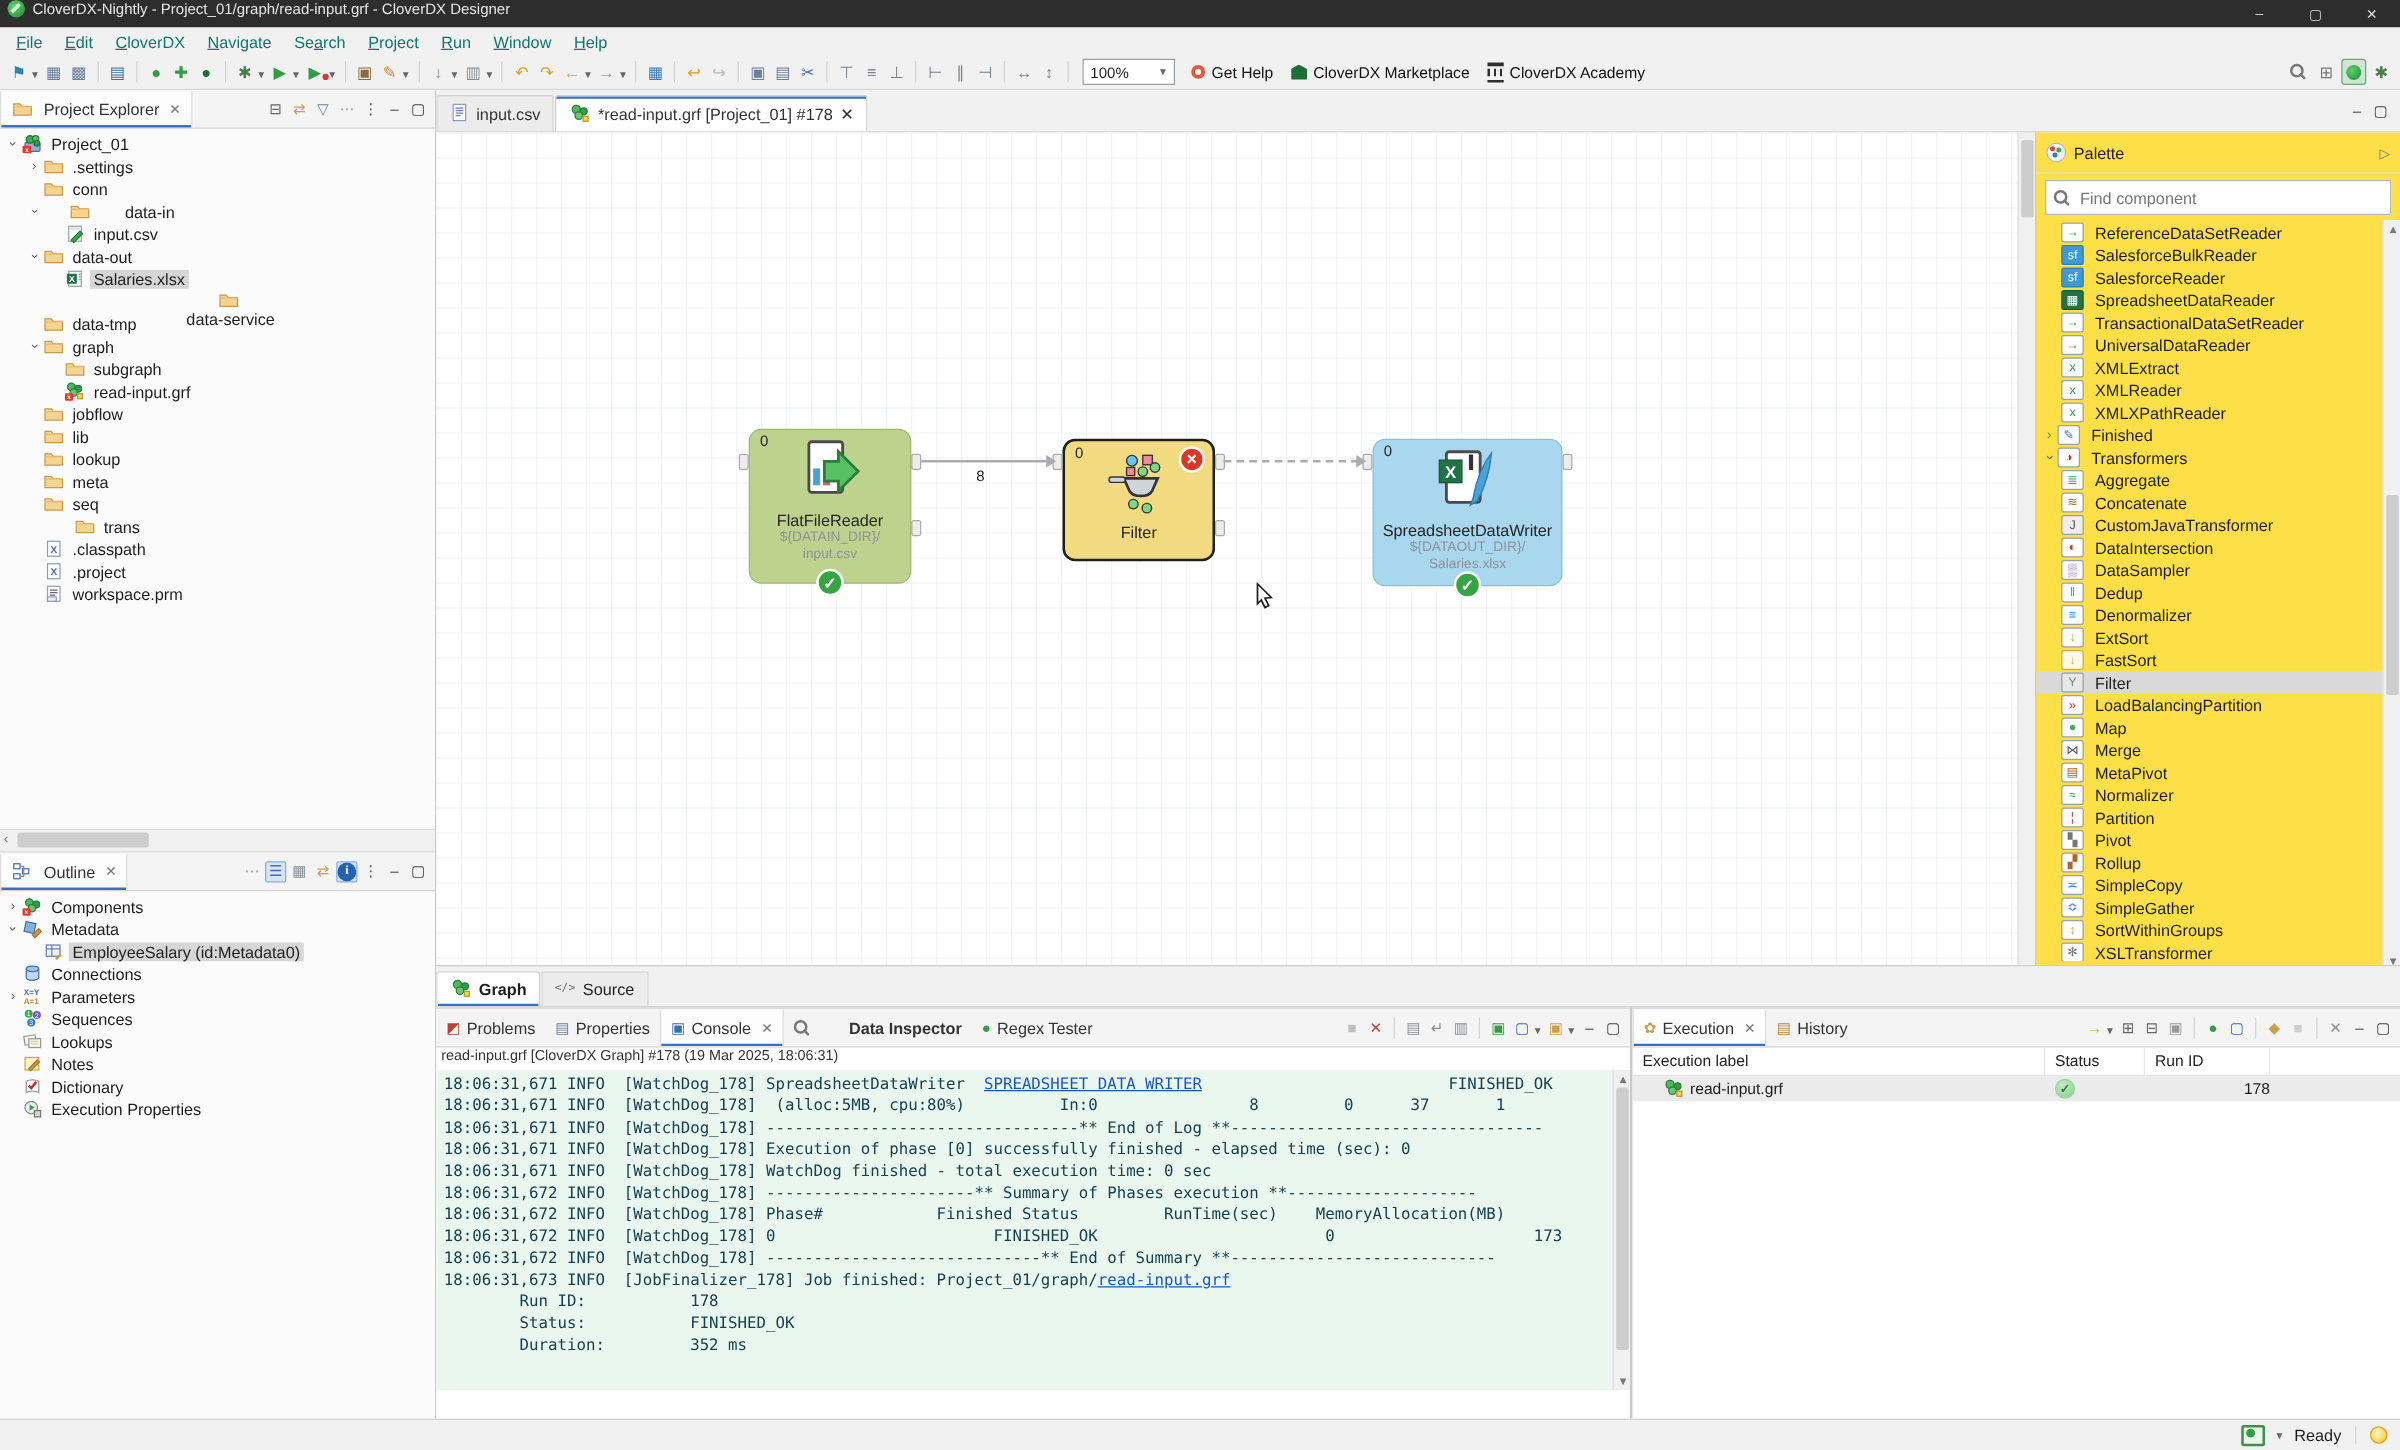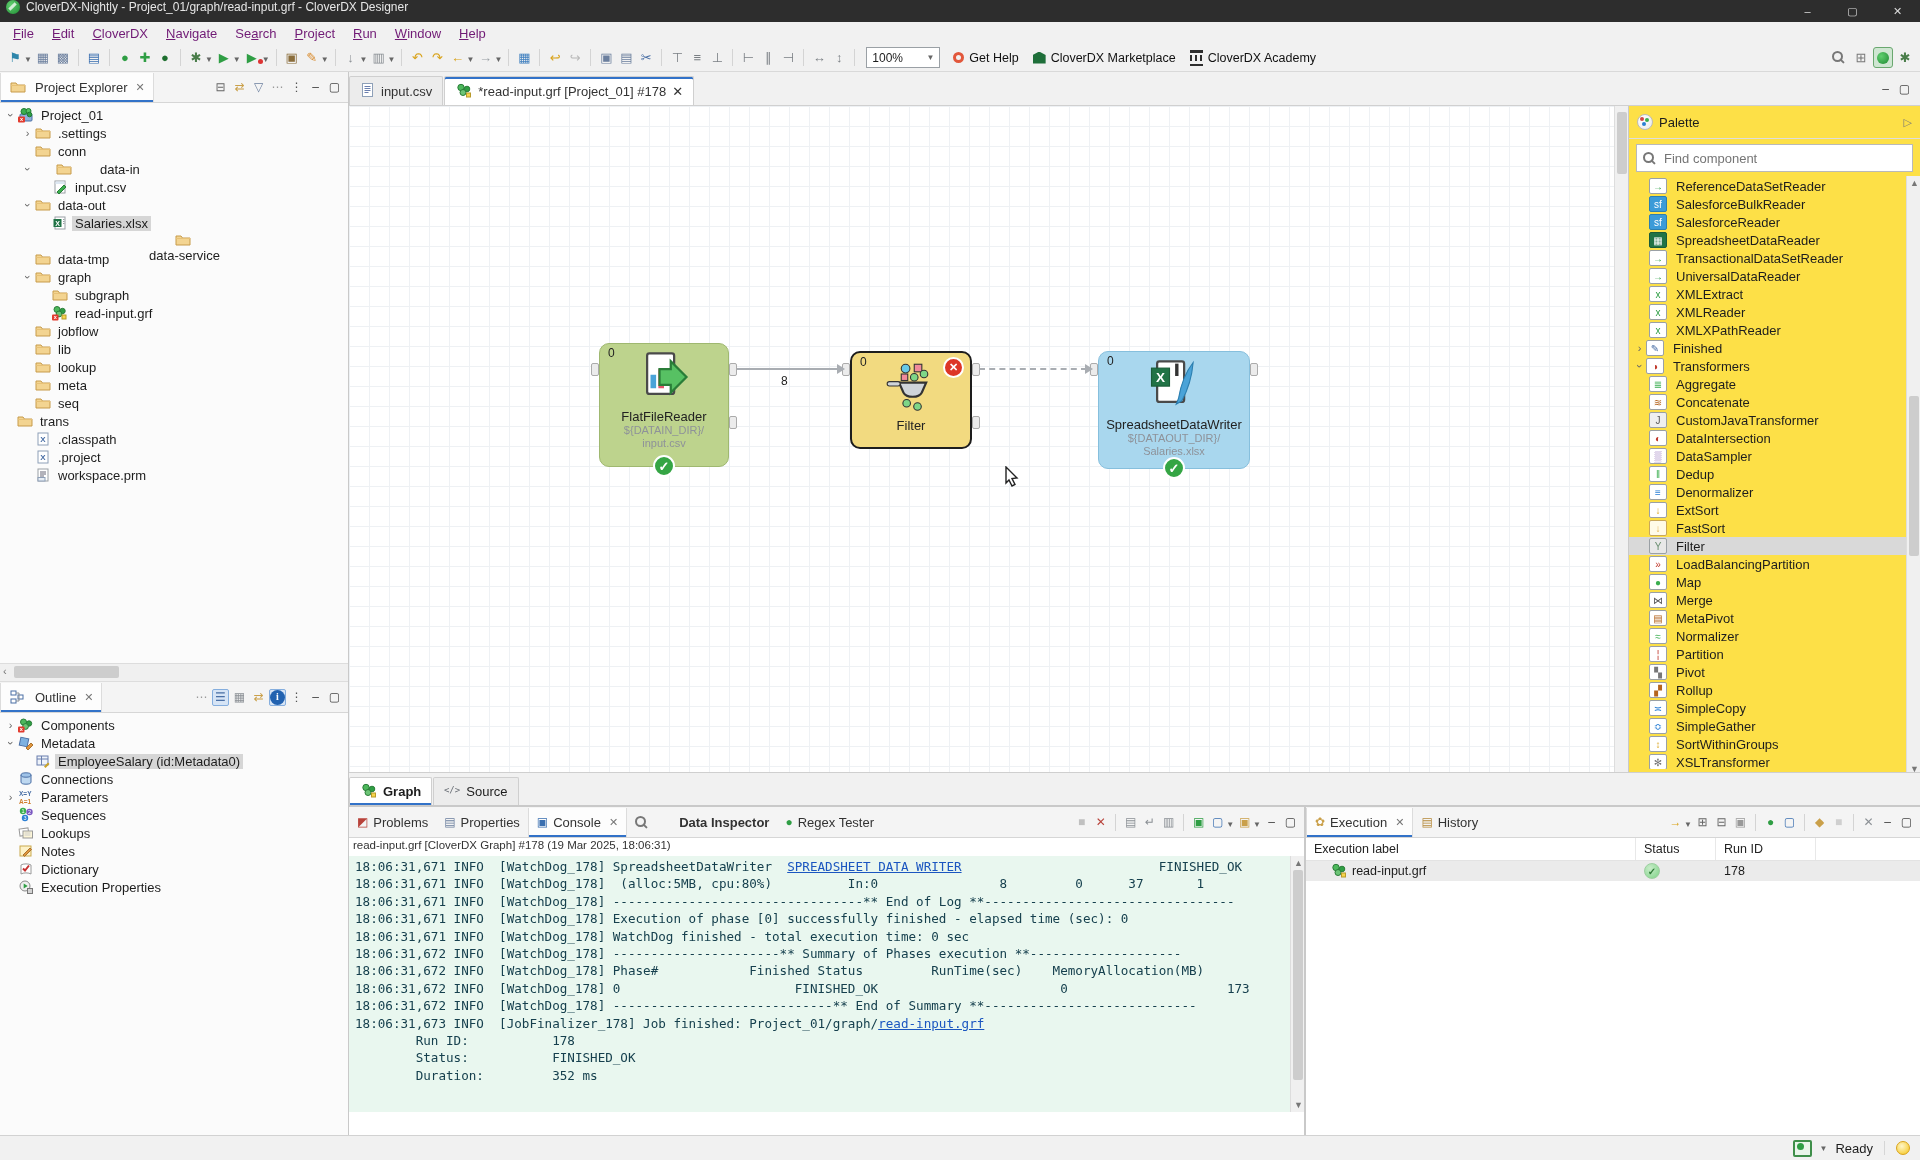--- a/index.html
+++ b/index.html
@@ -8,21 +8,21 @@
   .abs{position:absolute}
   
   .titlebar{left:0;top:0;width:1920px;height:22px;background:#2d2d2d;color:#ececec;display:flex;align-items:flex-start}
   .app-icon{width:14px;height:14px;border-radius:50%;background:radial-gradient(circle at 35% 35%,#5fcf6e,#1f8a33);margin:0 6px 0 6px;position:relative}
   .app-icon::after{content:"";position:absolute;left:5px;top:2px;width:3px;height:9px;background:#e8f7ea;transform:rotate(45deg);opacity:.85}
   .title-text{font-size:12px;color:#e6e6e6;flex:1;white-space:nowrap}
   .winbtns{display:flex;height:22px}
   .winbtn{width:45px;height:22px;display:flex;align-items:center;justify-content:center;font-size:11px;color:#dcdcdc}
   
   .menubar{left:0;top:22px;width:1920px;height:22px;background:#f1f1f1;display:flex;align-items:center;padding-left:4px;box-sizing:border-box}
-  .menu-item{padding:2px 9px;color:#701a75}
+  .menu-item{padding:2px 9px;color:#0f766e}
   .menu-item u{text-decoration:underline}
   
   .toolbar{left:0;top:44px;width:1920px;height:28px;background:#f1f1f1;border-bottom:1px solid #d9d9d9;display:flex;align-items:center;padding:0 5px;box-sizing:border-box}
   .ticon{min-width:18px;height:19px;display:flex;align-items:center;justify-content:center;font-size:13px;margin:0 1px;line-height:1}
   .tdrop{font-size:8px;color:#666;margin:4px 1px 0 -1px}
   .tsep{width:1px;height:17px;background:#d4d4d4;margin:0 5px}
   .zoomsel{width:62px;height:19px;border:1px solid #9aa0a5;background:#fff;display:flex;align-items:center;justify-content:space-between;padding:0 5px;margin:0 6px;font-size:12px}
   .tbtn{display:flex;align-items:center;gap:5px;margin:0 7px;font-size:12.5px;color:#111}
   .ring{width:11px;height:11px;border-radius:50%;border:3px solid #e2573b;box-sizing:border-box;display:inline-block}
   .bank{width:13px;height:11px;display:inline-block;border-top:3px solid #2e2e2e;border-bottom:2px solid #2e2e2e;background:repeating-linear-gradient(90deg,#2e2e2e 0 2px,transparent 2px 5px);background-size:100% 6px;background-position:0 2px;background-repeat:no-repeat}
@@ -414,21 +414,21 @@
       <div class="trow" style="padding-left: 21px;">
         <span class="twisty"></span>
         <span class="tico">
           <svg width="16" height="16" viewBox="0 0 16 16">
             <path d="M1 4h5l1.5 2H15v7H1z" fill="#f3d491" stroke="#c79b4b"></path>
             <path d="M1 6.5h14" stroke="#e7c176" fill="none"></path>
           </svg>
         </span>
         <span class="tlabel">seq</span>
       </div>
-      <div class="trow" style="padding-left: 3px;">
+      <div class="trow" style="padding-left: 21px; margin-left: 25px;">
         <span class="twisty"></span>
         <span class="tico">
           <svg width="16" height="16" viewBox="0 0 16 16">
             <path d="M1 4h5l1.5 2H15v7H1z" fill="#f3d491" stroke="#c79b4b"></path>
             <path d="M1 6.5h14" stroke="#e7c176" fill="none"></path>
           </svg>
         </span>
         <span class="tlabel">trans</span>
       </div>
       <div class="trow" style="padding-left: 21px;">
@@ -989,21 +989,21 @@
               <circle cx="6" cy="5.5" r="3.2" fill="#4db85c" stroke="#2a7d38"></circle>
               <circle cx="12" cy="7" r="2.8" fill="#2f9e44" stroke="#2a7d38"></circle>
               <circle cx="8" cy="10.5" r="3" fill="#6cc476" stroke="#2a7d38"></circle>
               <rect x="11.5" y="11" width="4" height="4" fill="#f6d44c" stroke="#b89a2a"></rect>
             </svg></span>
           <span>read-input.grf</span>
         </div>
         <div style="width: 80px; display: flex; justify-content: flex-start; padding-left: 8px; box-sizing: border-box;">
           <span class="okdot">✓</span>
         </div>
-        <div style="width: 100px; padding-left: 8px; box-sizing: border-box;">178</div>
+        <div style="width: 100px; padding-left: 8px; box-sizing: border-box; text-align: right;">178</div>
       </div>
     </div>
 </div>
 
 <div class="abs statusbar">
   <span class="srv"></span>
   <span style="font-size:8px;color:#666">▼</span>
   <span>Ready</span>
   <span class="sbsep"></span>
   <span class="bulb"></span>

